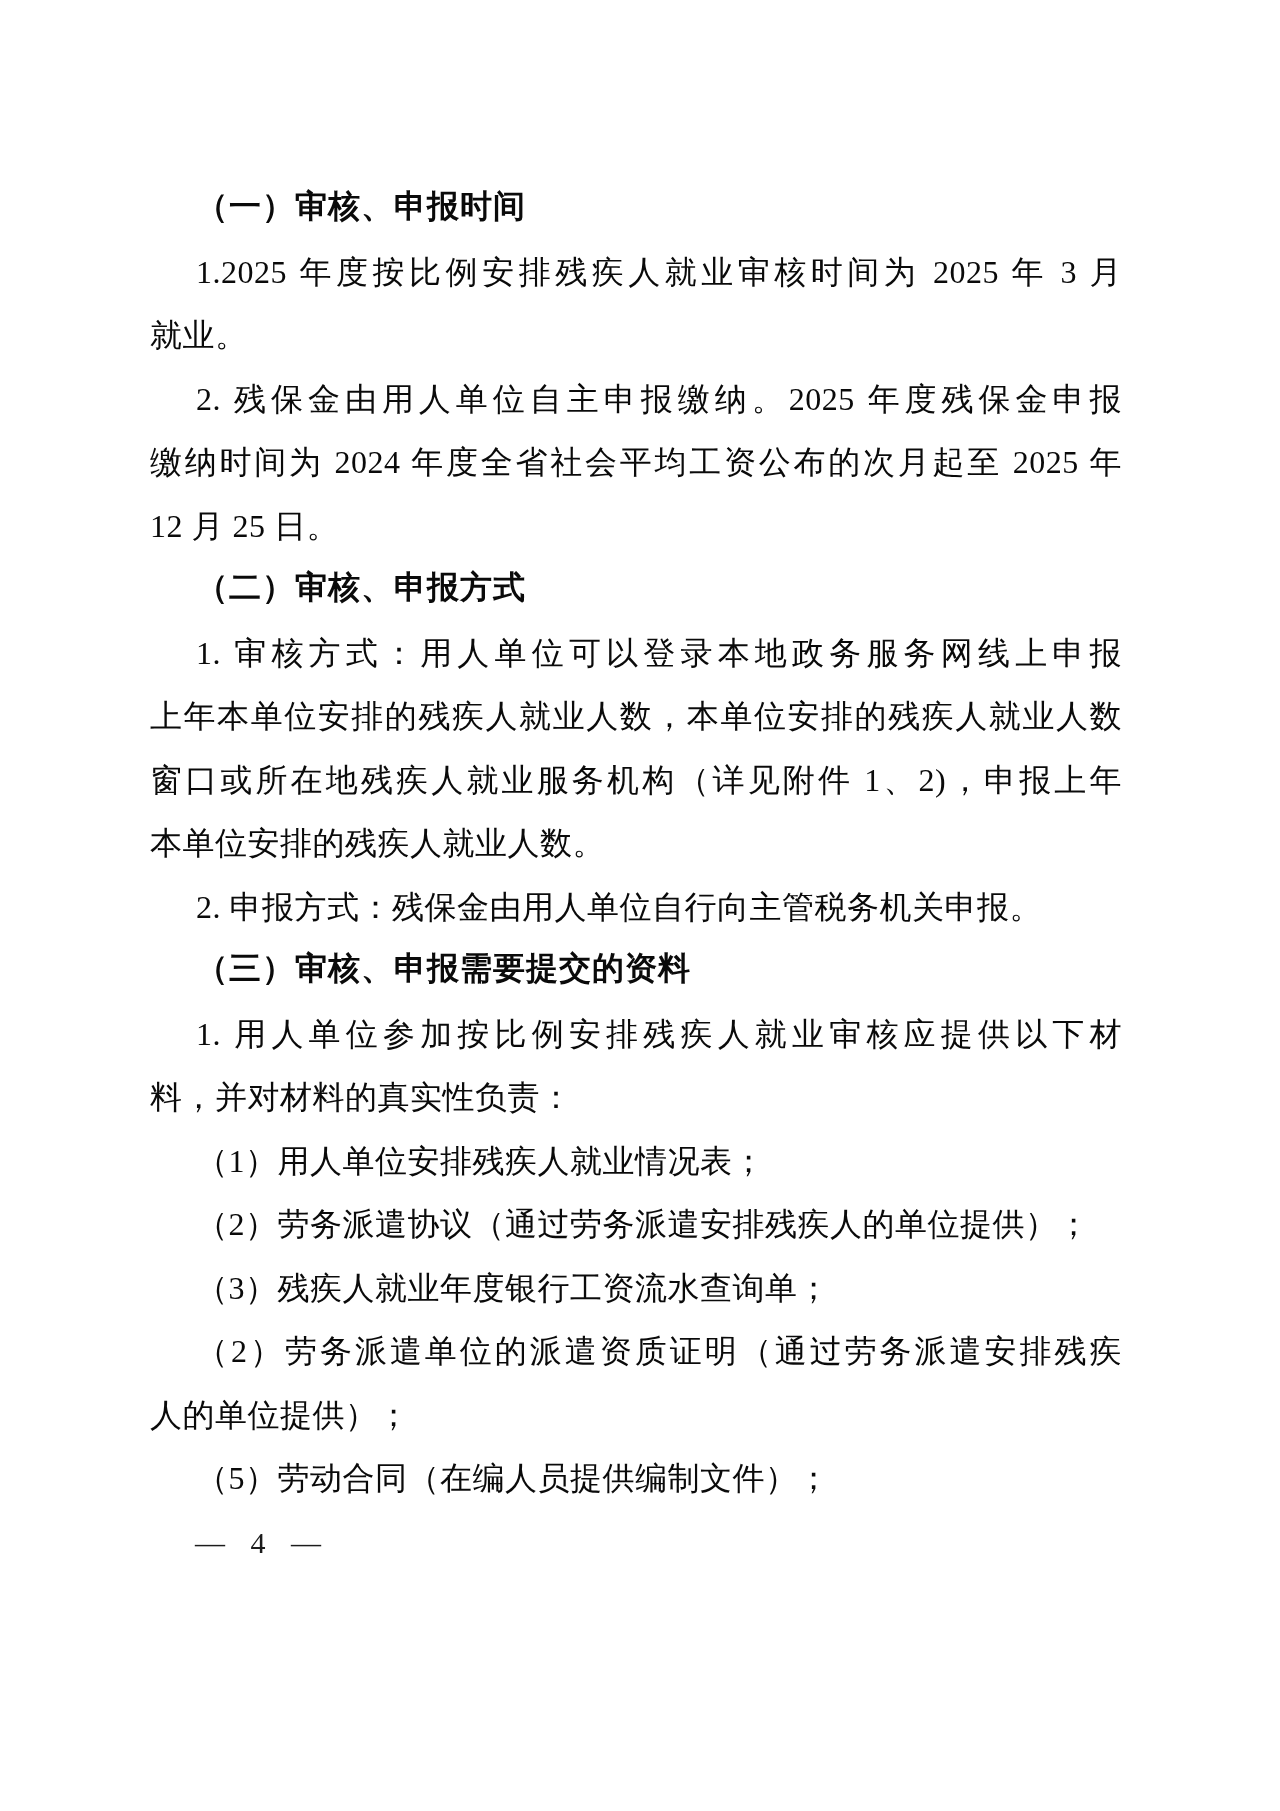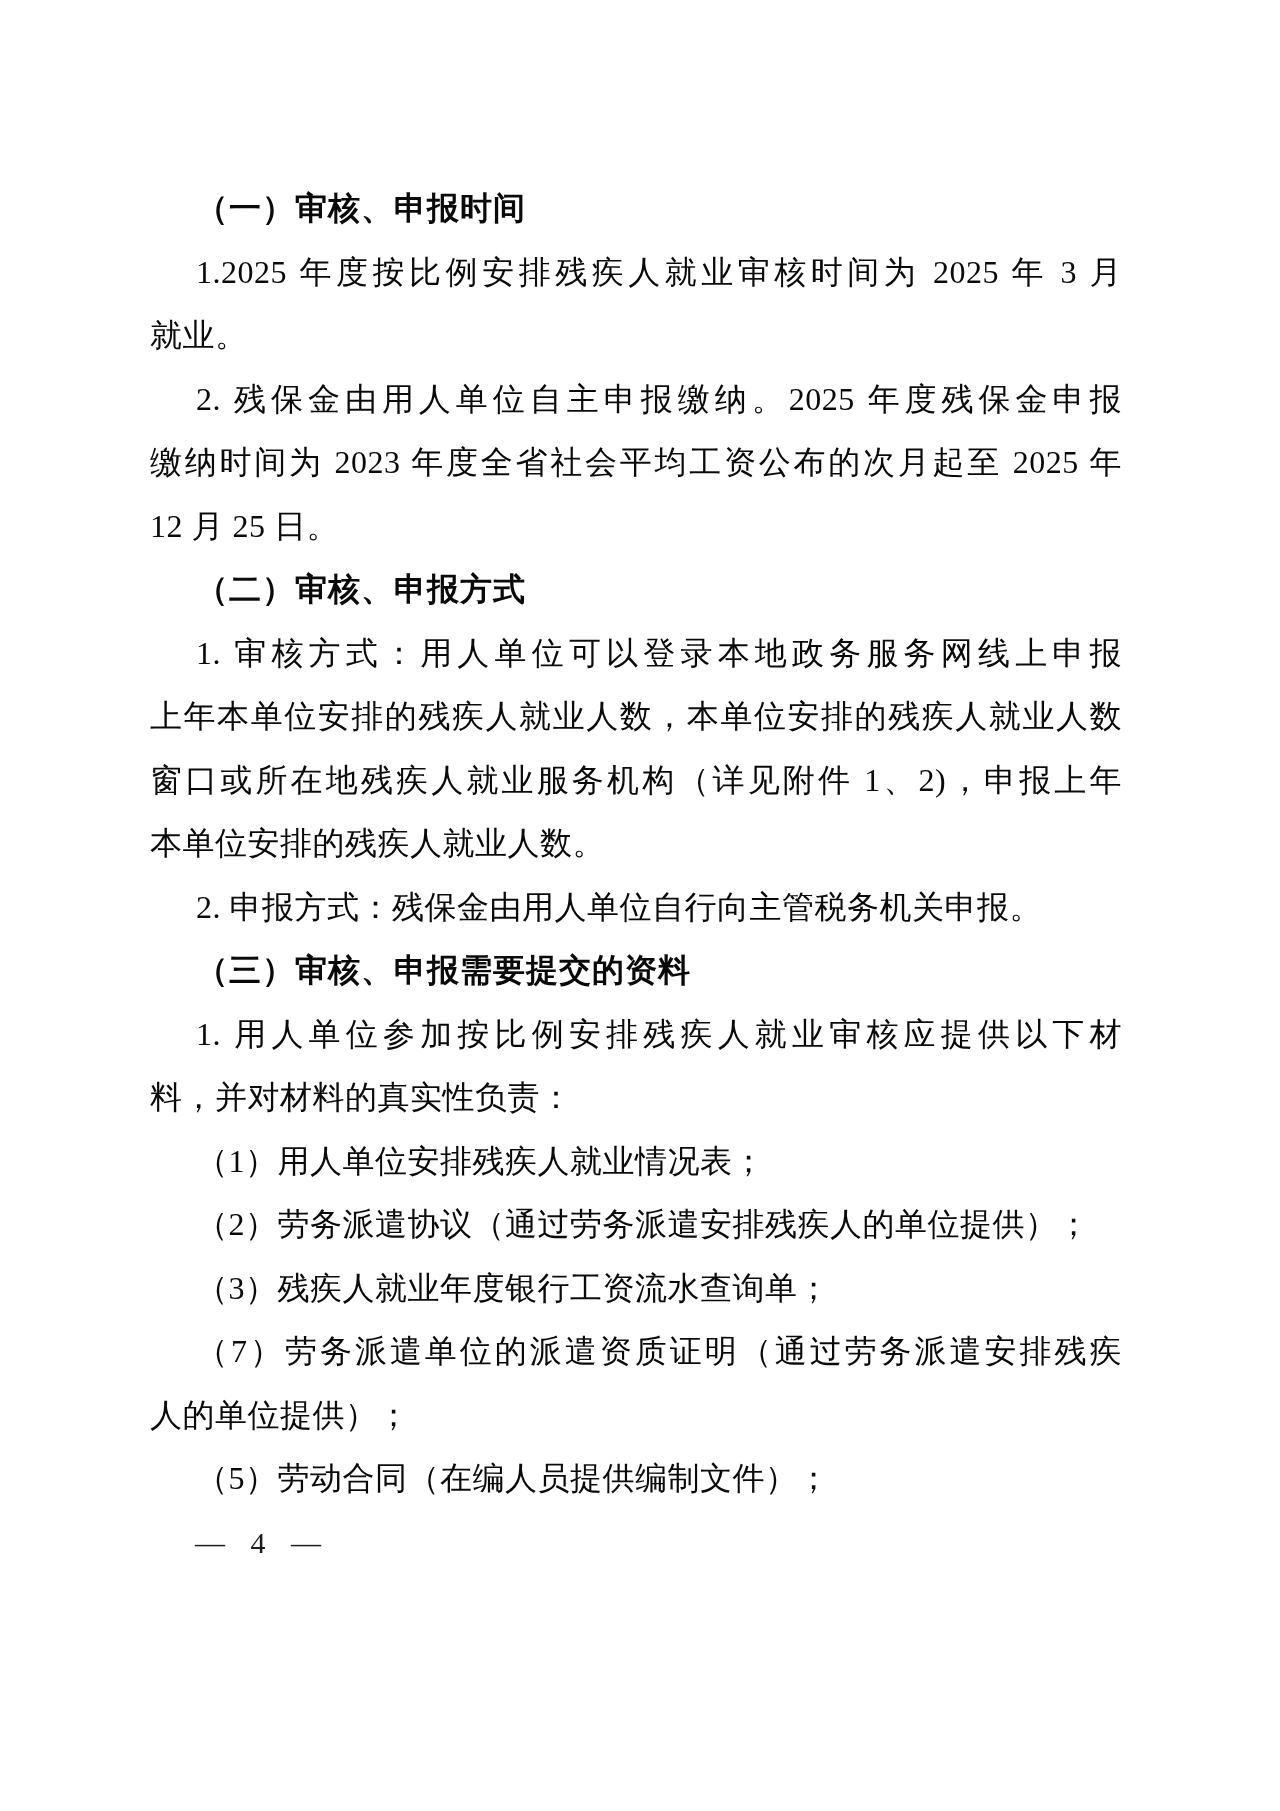--- a/index.html
+++ b/index.html
@@ -33,57 +33,57 @@
   
   .fill {
     text-align: justify;
     text-align-last: justify;
   }
   
   .indent { text-indent: 46px; }
   
   .h {
     font-weight: 700;
-    font-family: Liberation Sans, sans-serif;
+    font-family: Liberation Mono, monospace;
     letter-spacing: 1px;
   }
   .pagenum {
     font-size: 30px;
     color: #1c1c1c;
     text-indent: 45px;
     word-spacing: 14px;
     letter-spacing: 2px;
   }
 </style>
 </head>
 <body>
 
 <div class="page">
   <div class="text-col">
 
     <div class="line h indent">（一）审核、申报时间</div>
     <div class="line indent fill">1.2025 年度按比例安排残疾人就业审核时间为 2025 年 3 月</div>
     <div class="line">就业。</div>
     <div class="line indent fill">2. 残保金由用人单位自主申报缴纳。2025 年度残保金申报</div>
-    <div class="line fill">缴纳时间为 2023 年度全省社会平均工资公布的次月起至 2025 年</div>
+    <div class="line fill">缴纳时间为 2024 年度全省社会平均工资公布的次月起至 2025 年</div>
     <div class="line">12 月 25 日。</div>
 
     <div class="line h indent">（二）审核、申报方式</div>
     <div class="line indent fill">1. 审核方式：用人单位可以登录本地政务服务网线上申报</div>
     <div class="line fill">上年本单位安排的残疾人就业人数，本单位安排的残疾人就业人数</div>
     <div class="line fill">窗口或所在地残疾人就业服务机构（详见附件 1、2)，申报上年</div>
     <div class="line">本单位安排的残疾人就业人数。</div>
     <div class="line indent">2. 申报方式：残保金由用人单位自行向主管税务机关申报。</div>
 
     <div class="line h indent">（三）审核、申报需要提交的资料</div>
     <div class="line indent fill">1. 用人单位参加按比例安排残疾人就业审核应提供以下材</div>
     <div class="line">料，并对材料的真实性负责：</div>
     <div class="line indent">（1）用人单位安排残疾人就业情况表；</div>
     <div class="line indent">（2）劳务派遣协议（通过劳务派遣安排残疾人的单位提供）；</div>
     <div class="line indent">（3）残疾人就业年度银行工资流水查询单；</div>
-    <div class="line indent fill">（7）劳务派遣单位的派遣资质证明（通过劳务派遣安排残疾</div>
+    <div class="line indent fill">（2）劳务派遣单位的派遣资质证明（通过劳务派遣安排残疾</div>
     <div class="line">人的单位提供）；</div>
     <div class="line indent">（5）劳动合同（在编人员提供编制文件）；</div>
 
     <div class="line pagenum">— 4 —</div>
 
   </div>
 </div>
 
 </body></html>

